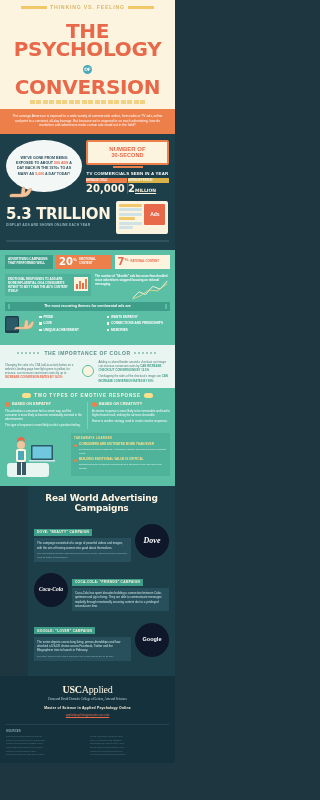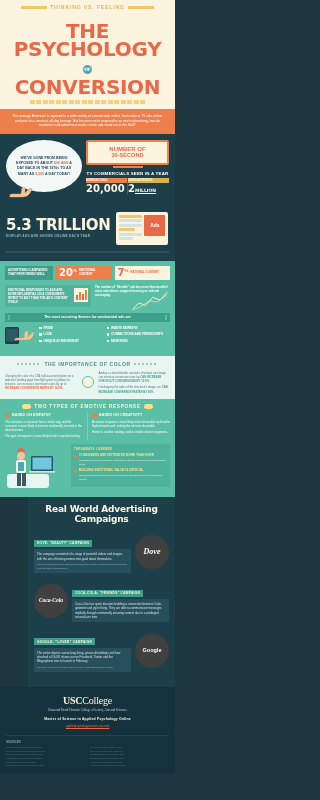--- a/index.html
+++ b/index.html
@@ -67,21 +67,21 @@
   .tv-stand { width:30px; height:2px; background:#ed7f4b; margin:1px auto 0; }
   .tv-cap { font-size:4.4px; color:#fff; font-weight:bold; text-align:center; margin-top:3px; letter-spacing:0.2px; }
   .tv-stats { display:flex; margin-top:2px; }
   .tv-stat { flex:1; text-align:left; }
   .tv-stat .lbl { font-size:2.6px; color:#fff; background:#ed7f4b; padding:1px 0; font-weight:bold; }
   .tv-stat .lbl.alt { background:#d9b24a; }
   .tv-stat .num { font-size:10px; color:#fdf4e0; font-weight:bold; line-height:1.1; font-family:"DejaVu Sans", sans-serif; }
   .tv-stat .num small { font-size:4.5px; text-decoration:underline; }
   .tv-sep { width:1px; background:#46646e; }
 
-  .s1-bot { display:flex; align-items:center; gap:6px; margin-top:18px; }
+  .s1-bot { display:flex; align-items:center; gap:6px; margin-top:7px; }
   .trill .big {
     font-size:15px; font-weight:bold; color:#fdf4e0; line-height:1;
     font-family:"DejaVu Sans", sans-serif; letter-spacing:-0.4px;
   }
   .trill .sub { font-size:3.3px; color:#8fb3bb; font-weight:bold; letter-spacing:0.2px; margin-top:1px; }
   .browser { width:52px; background:#fdf4e0; border-radius:2px; padding:3px; }
   .bwin { display:flex; gap:2px; }
   .bcol { flex:1; }
   .blk { height:3px; border-radius:1px; margin-bottom:1.5px; }
   .ad-tile {
@@ -167,21 +167,21 @@
 
   
   .sec-dark2 { background:#1d3f4a; padding:7px 6px 8px;margin-left:28px; }
   .camp-title {
     font-size:9px; color:#fdf4e0; font-weight:bold; text-align:center;
     font-family:"DejaVu Sans", sans-serif; margin-bottom:6px; letter-spacing:-0.2px;
   }
   .camp { display:flex; gap:4px; align-items:center; margin-bottom:7px; }
   .camp.rev { flex-direction:row-reverse; }
   .logo {
-    width:34px; height:34px; border-radius:50%; background:#404040;
+    width:34px; height:34px; border-radius:50%; background:#0f172a;
     flex:0 0 34px; display:flex; align-items:center; justify-content:center;
     color:#fff; font-weight:bold; text-align:center; line-height:1;
   }
   .logo.dove { font-family:"Liberation Serif", serif; font-size:8px; font-style:italic; }
   .logo.coke { font-family:"Liberation Serif", serif; font-size:5.5px; font-style:italic; }
   .logo.goog { font-family:"Liberation Sans", sans-serif; font-size:5.5px; }
   .camp-body { flex:1; }
   .camp-tag {
     display:inline-block; background:#3f9e89; color:#fdf4e0;
     font-size:3.2px; font-weight:bold; padding:1.5px 3px; letter-spacing:0.3px;
@@ -501,21 +501,21 @@
           <p class="sub">The story moved out of their own box line-of-and streak set of all time.</p>
         </div>
       </div>
       <div class="logo goog">Google</div>
     </div>
   </div>
 
   <div class="footer">
     <div class="usc">
       <div class="usc-1">
-        <b>USC</b><span>College</span>
+        <b>USC</b><span>Applied</span>
       </div>
       <div class="usc-2">Dana and David Dornsife
 College of Letters, Arts and Sciences</div>
       <div class="usc-3">Master of Science in Applied Psychology Online</div>
       <div class="usc-url">appliedpsychologymasters.usc.edu</div>
     </div>
     <div class="src-wrap">
       <div class="src-h">SOURCES</div>
       <div class="src-cols">
         <div class="src-col">

